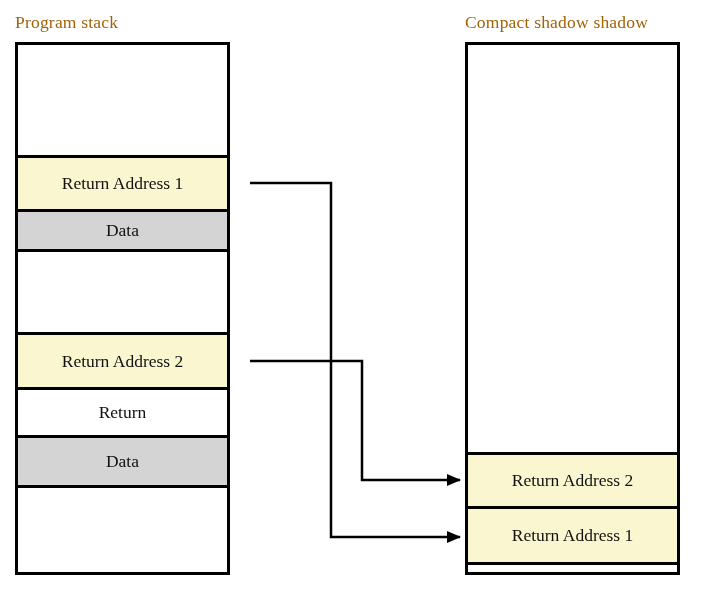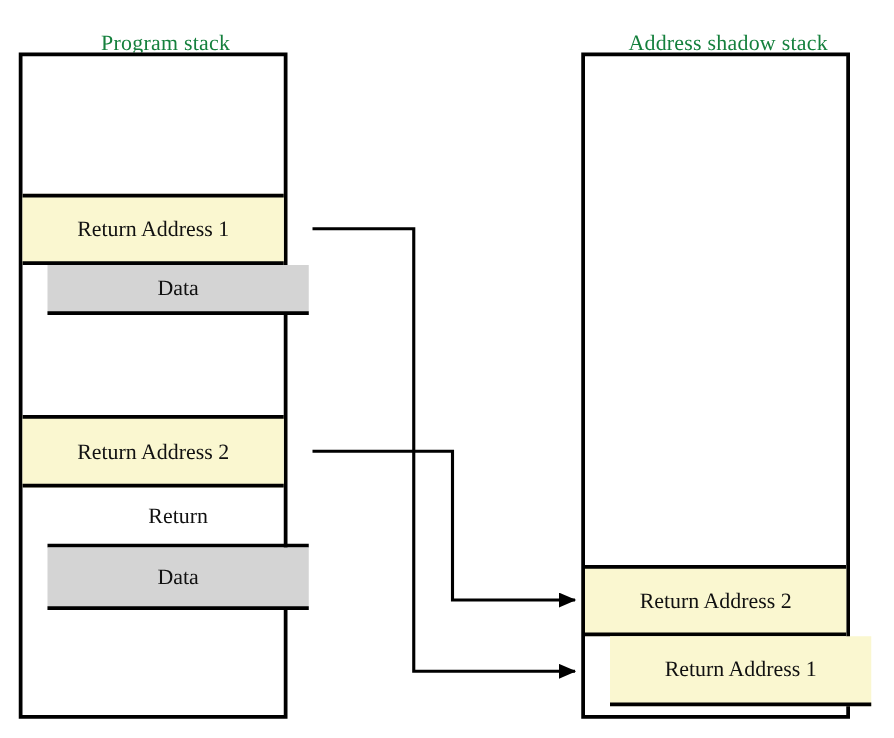--- a/index.html
+++ b/index.html
@@ -10,25 +10,24 @@
   }
   .diagram {
     position: relative;
     width: 715px;
     height: 590px;
     background: var(--background, #ffffff);
     overflow: hidden;
   }
   .stack-title {
     position: absolute;
-    top: 24px;
-    text-align: center;
+    top: 12px;
     font-size: 17.5px;
     letter-spacing: 0.2px;
-    color: #15803d;
+    color: #a16207;
   }
   .stack {
     position: absolute;
     top: 42px;
     width: 215px;
     height: 533px;
     border: 3px solid var(--stroke, #000000);
     background: #ffffff;
     display: flex;
     flex-direction: column;
@@ -38,21 +37,21 @@
     display: flex;
     align-items: center;
     justify-content: center;
     font-size: 17.5px;
   }
   .seg.grow { flex: 1 1 auto; }
   .band {
     border-top: 3px solid var(--stroke, #000000);
     border-bottom: 3px solid var(--stroke, #000000);
   }
-  .band.nt { border-top: none; margin-left: 20px; }
+  .band.nt { border-top: none; }
   .hl   { background: var(--highlight, #faf7d0); }
   .gray { background: var(--gray, #d4d4d4); }
   .arrows {
     position: absolute;
     top: 0;
     left: 0;
     pointer-events: none;
   }
   .arrows polyline {
     fill: none;
@@ -61,21 +60,21 @@
   }
   .arrows polygon { fill: var(--stroke, #000000); }
 </style>
 </head>
 <body>
 
 <div class="diagram">
 
   <div class="stack-title" style="left:15px; width:235px;">Program stack</div>
 
-  <div class="stack-title" style="left:465px; width:235px;">Address shadow stack</div>
+  <div class="stack-title" style="left:465px; width:235px;">Compact shadow shadow</div>
 
   <div class="stack" style="left:15px;">
     <div class="seg" style="height:110px"></div>
     <div class="seg band hl" style="height:57px">
       <span class="lbl">Return Address 1</span>
     </div>
     <div class="seg band gray nt" style="height:40px">
       <span class="lbl">Data</span>
     </div>
     <div class="seg" style="height:80px"></div>

